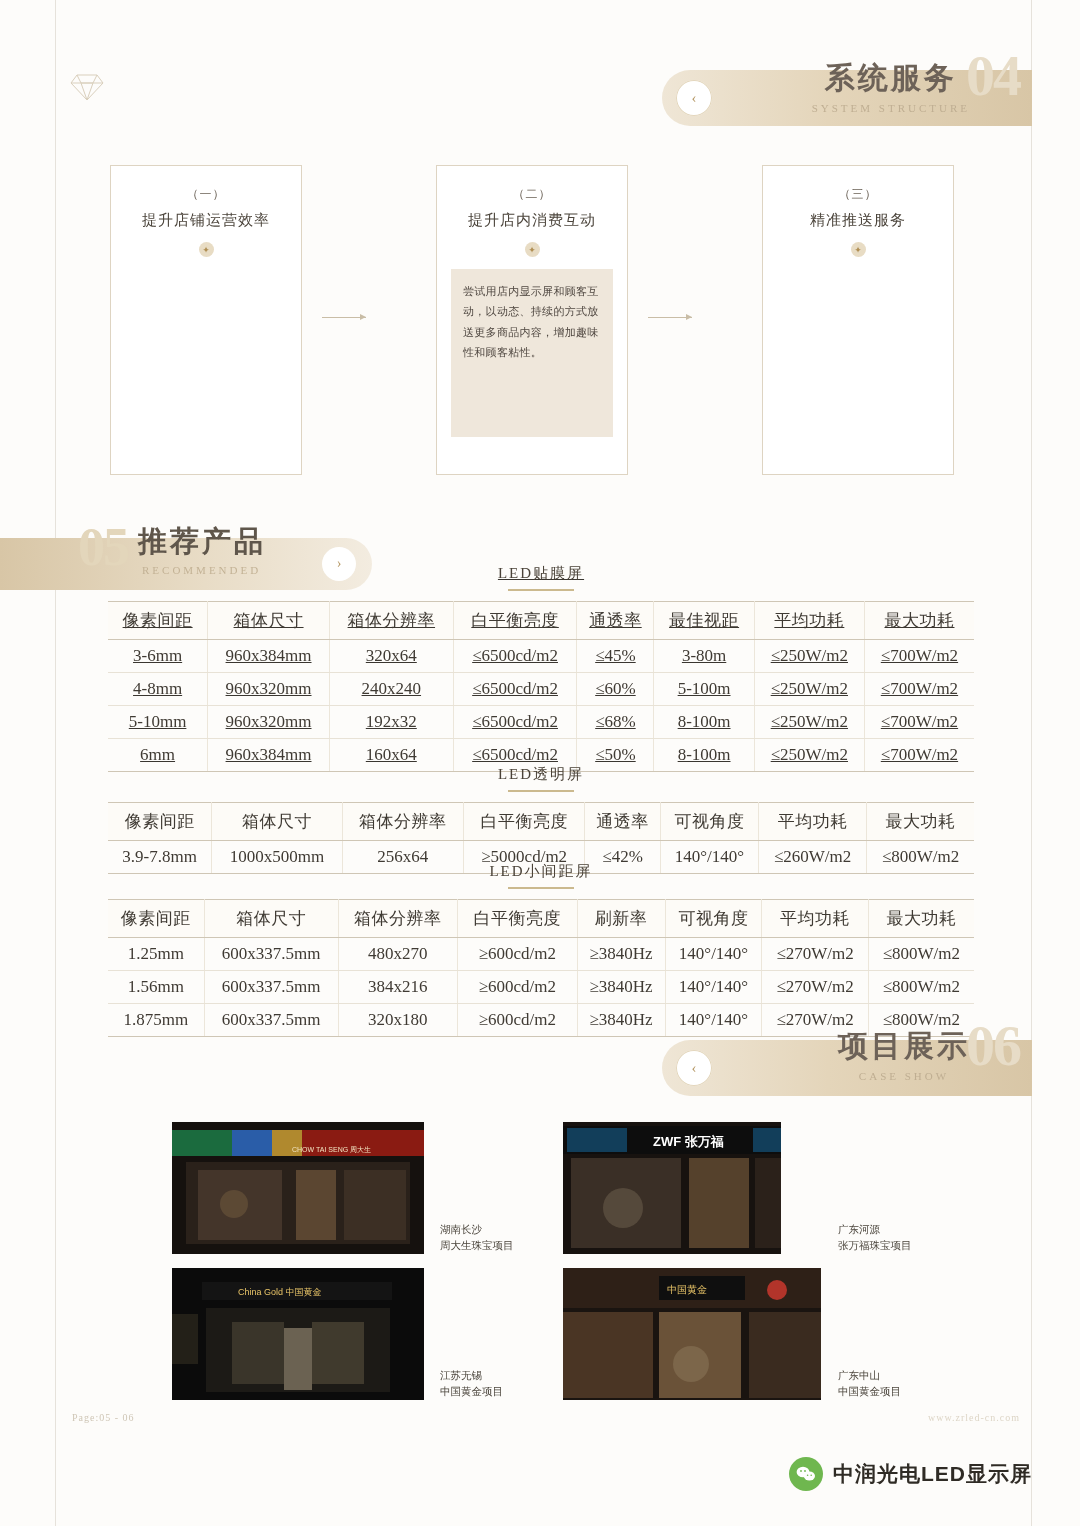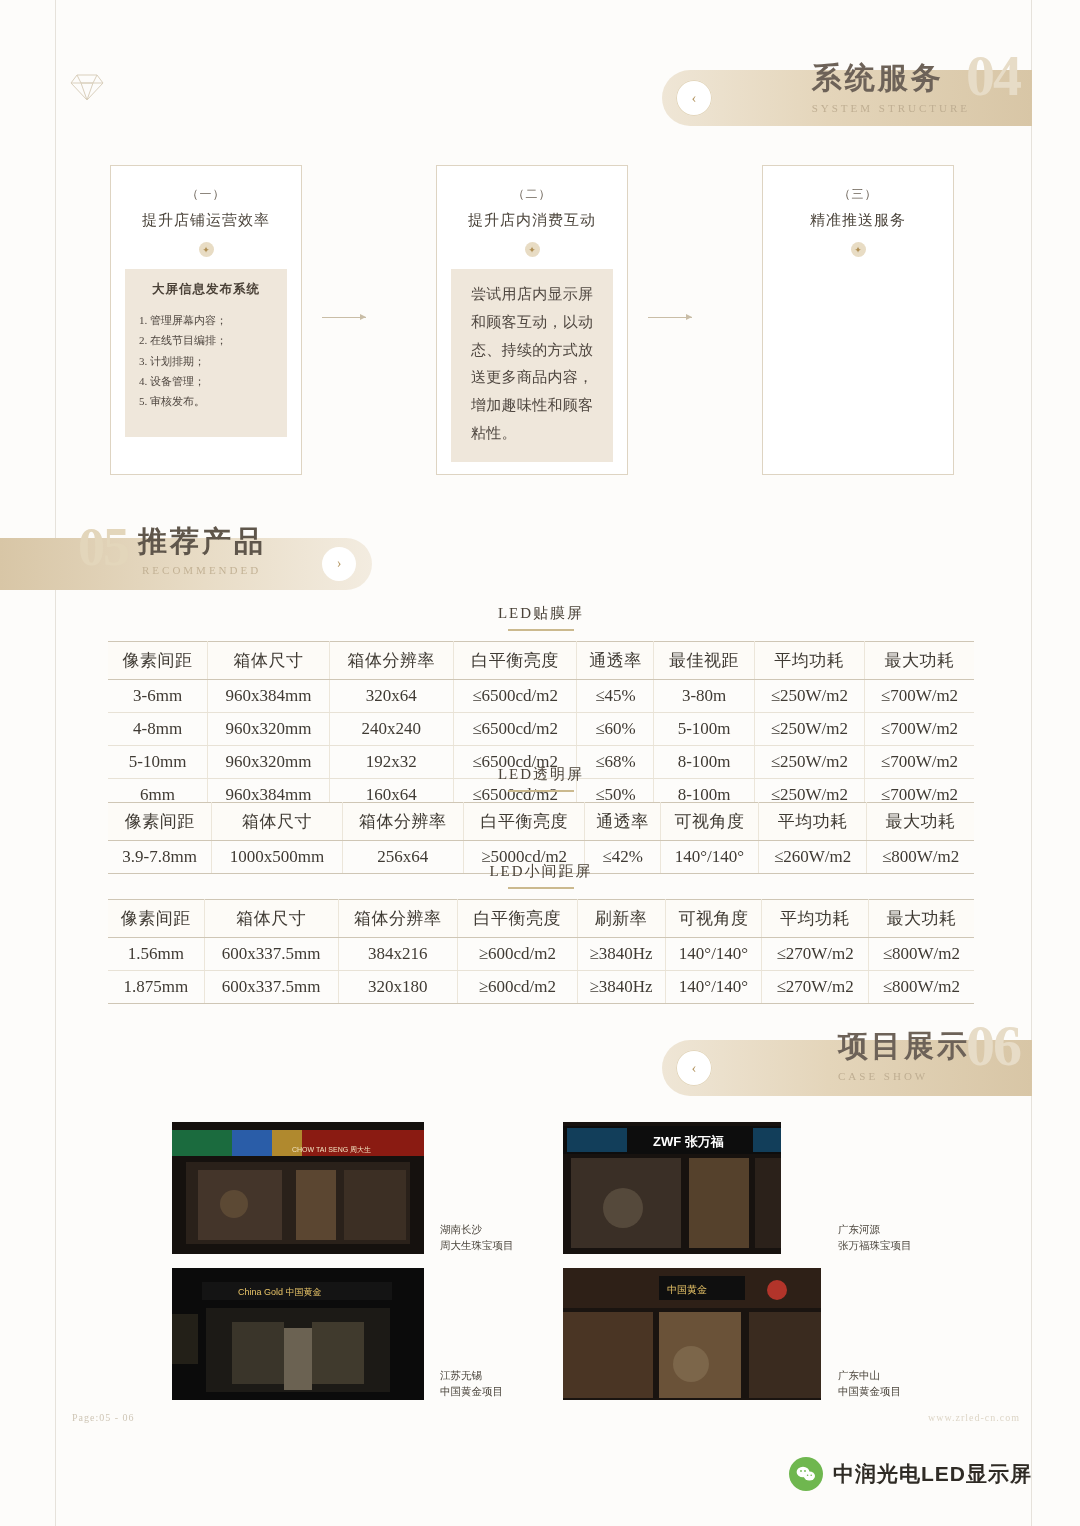--- a/index.html
+++ b/index.html
@@ -29,21 +29,21 @@
     border-radius:28px 0 0 28px;
     display:flex; align-items:center;
   }
   .banner-right .circ {
     width:36px; height:36px; border-radius:50%;
     background:#ffffff; margin-left:14px;
     display:flex; align-items:center; justify-content:center;
     color:#b79a68; font-size:15px;
     box-shadow:0 0 0 1px #e3d6bc inset;
   }
-  .banner-title-wrap { position:absolute; right:60px; top:52px; text-align:left; }
+  .banner-title-wrap { position:absolute; right:60px; top:52px; text-align:center; }
   .banner-cn {
     font-size:30px; letter-spacing:3px; color:#6d6258; font-weight:bold;
     font-family:"Liberation Serif", serif;
   }
   .banner-en {
     font-size:11px; letter-spacing:3px; color:#bfae92; margin-top:3px;
     font-family:"Liberation Serif", serif;
   }
   .banner-num {
     position:absolute; right:60px; top:42px;
@@ -62,21 +62,21 @@
   .card .dot {
     width:15px; height:15px; border-radius:50%; background:#e8dcc4;
     margin:12px auto 0; display:flex; align-items:center; justify-content:center;
     color:#b08f54; font-size:9px;
   }
   .card .inner {
     margin:12px 14px 0; background:#efe7db; padding:12px 12px 14px; min-height:168px;
   }
   .inner-title { text-align:center; font-size:12.5px; font-weight:bold; color:#4a4137; letter-spacing:1px; }
   .inner-list { margin:12px 0 0 2px; padding:0; list-style:none; font-size:11px; color:#4f4740; line-height:1.85; }
-  .inner-para { font-size:15px; color:#4f4740; line-height:1.85; letter-spacing:0.3px;margin-left:8px; }
+  .inner-para { font-size:11px; color:#4f4740; line-height:1.85; letter-spacing:0.3px; }
   .arrow-between {
     position:absolute; top:152px; width:44px; height:1px; background:#c9bda6;
   }
   .arrow-between:after {
     content:""; position:absolute; right:0; top:-3px;
     border-left:6px solid #c9bda6; border-top:3.5px solid transparent; border-bottom:3.5px solid transparent;
   }
 
   
   .banner-left {
@@ -158,30 +158,20 @@
     <div class="banner-cn">系统服务</div>
     <div class="banner-en">SYSTEM STRUCTURE</div>
   </div>
 
   <div class="cards">
 
     <div class="card" style="left:0;">
       <div class="hd-paren">（一）</div>
       <div class="hd-title">提升店铺运营效率</div>
       <div class="dot">✦</div>
-      <div class="inner">
-        <div class="inner-title">大屏信息发布系统</div>
-        <ul class="inner-list">
-          <li>1.  管理屏幕内容；</li>
-          <li>2.  在线节目编排；</li>
-          <li>3.  计划排期；</li>
-          <li>4.  设备管理；</li>
-          <li>5.  审核发布。</li>
-        </ul>
-      </div>
     </div>
 
     <div class="arrow-between" style="left:212px;"></div>
 
     <div class="card" style="left:326px;">
       <div class="hd-paren">（二）</div>
       <div class="hd-title">提升店内消费互动</div>
       <div class="dot">✦</div>
       <div class="inner">
         <div class="inner-para">尝试用店内显示屏和顾客互动，以动态、持续的方式放送更多商品内容，增加趣味性和顾客粘性。</div>
@@ -199,21 +189,21 @@
 
   <div class="banner-left" style="top:538px;">
     <div class="circ">›</div>
   </div>
   <div class="banner-left-text">
     <div class="bl-num">05</div>
     <div class="bl-cn">推荐产品</div>
     <div class="bl-en">RECOMMENDED</div>
   </div>
 
-  <div class="tbl-block" style="top:604px;">
+  <div class="tbl-block" style="top:564px;text-decoration:underline;">
     <div class="tbl-caption">LED贴膜屏</div>
     <div class="tbl-caption-underline"></div>
     <table>
       <thead>
           <tr>
         <th>像素间距</th>
         <th>箱体尺寸</th>
         <th>箱体分辨率</th>
         <th>白平衡亮度</th>
         <th>通透率</th>
@@ -309,20 +299,30 @@
         <th>箱体分辨率</th>
         <th>白平衡亮度</th>
         <th>刷新率</th>
         <th>可视角度</th>
         <th>平均功耗</th>
         <th>最大功耗</th>
       </tr>
         </thead>
       <tbody>
         <tr>
+          <td>1.25mm</td>
+          <td>600x337.5mm</td>
+          <td>480x270</td>
+          <td>≥600cd/m2</td>
+          <td>≥3840Hz</td>
+          <td>140°/140°</td>
+          <td>≤270W/m2</td>
+          <td>≤800W/m2</td>
+        </tr>
+        <tr>
           <td>1.56mm</td>
           <td>600x337.5mm</td>
           <td>384x216</td>
           <td>≥600cd/m2</td>
           <td>≥3840Hz</td>
           <td>140°/140°</td>
           <td>≤270W/m2</td>
           <td>≤800W/m2</td>
         </tr>
         <tr>

